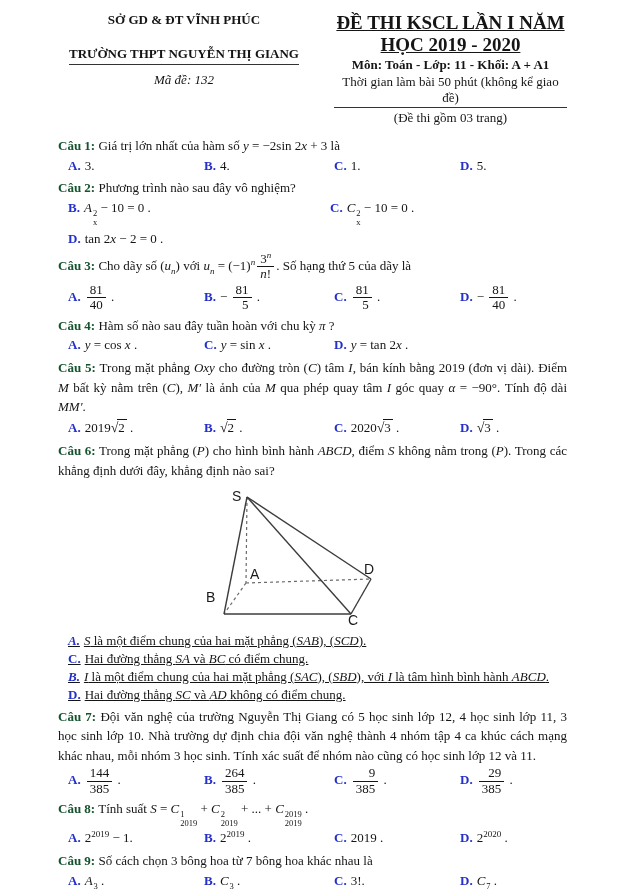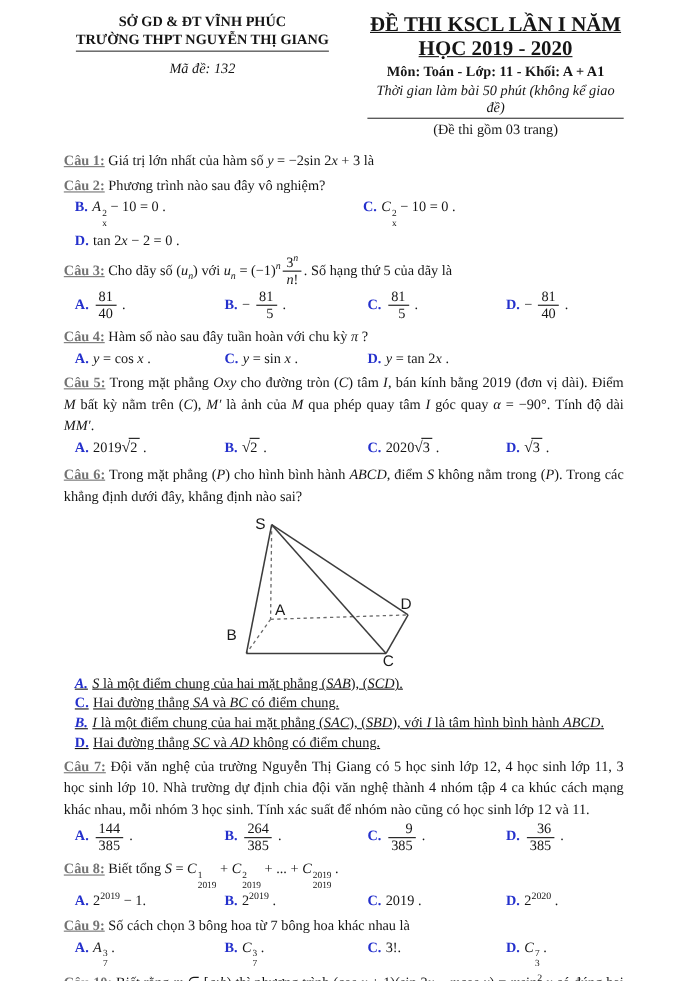--- a/index.html
+++ b/index.html
@@ -9,33 +9,33 @@
     font-size:13px;color:#151515;
     -webkit-font-smoothing:antialiased;
   }
   .page{padding:12px 58px 0 58px;}
 
   
   .header{display:flex;margin-bottom:10px;gap:16px;}
   .h-left{width:252px;text-align:center;flex-shrink:0;}
   .h-right{flex:1;text-align:center;padding-left:8px;}
   .h-left .l1{font-weight:bold;}
-  .h-left .l2{font-weight:bold;}
+  .h-left .l2{font-weight:bold;margin-top:18px;}
   .h-left .l2 span{display:inline-block;border-bottom:1px solid #333;padding-bottom:2px;}
   .h-left .l3{margin-top:7px;font-style:italic;}
   .h-right .l1{font-weight:bold;font-size:19px;text-decoration:underline;}
   .h-right .l2{font-weight:bold;margin-top:1px;}
-  .h-right .l3{font-style:italic;margin-top:1px;}
+  .h-right .l3{margin-top:1px;}
   .h-right .l3 span{display:inline-block;border-bottom:1px solid #333;padding-bottom:1px;}
   .h-right .l4{margin-top:2px;}
 
   
   .question{margin-bottom:3px;}
   .stem{text-align:justify;line-height:1.5;}
-  .qlabel{color:#737373;font-weight:bold;text-decoration:underline;}
+  .qlabel{color:#14532d;font-weight:bold;}
   .olabel{color:#2430cc;font-weight:bold;margin-right:4px;}
   .olabel.it{font-style:italic;}
   .mi{font-style:italic;}
   sup,sub{font-size:9px;line-height:0;}
   sup.mi,sub.mi{font-style:italic;}
 
   .options{line-height:1.45;margin-top:1px;}
   .row4{display:grid;grid-template-columns:136px 130px 126px 1fr;padding-left:10px;}
   .col2{display:grid;grid-template-columns:262px 1fr;padding-left:10px;row-gap:3px;}
   .list .opt{display:block;padding-left:10px;line-height:1.38;text-decoration:underline;}
@@ -77,20 +77,26 @@
       <div class="l1">ĐỀ THI KSCL LẦN I NĂM HỌC 2019 - 2020</div>
       <div class="l2">Môn: Toán - Lớp: 11 - Khối: A + A1</div>
       <div class="l3"><span>Thời gian làm bài 50 phút (không kể giao đề)</span></div>
       <div class="l4">(Đề thi gồm 03 trang)</div>
     </div>
   </div>
 
   <div id="questions">
       <div class="question">
         <div class="stem"><b class="qlabel">Câu 1:</b> <span>Giá trị lớn nhất của hàm số </span><span class="mi">y</span><span> = −2sin 2</span><span class="mi">x</span><span> + 3 là</span></div>
+        <div class="options row4">
+          <span class="opt"><b class="olabel">A.</b><span>3.</span></span>
+          <span class="opt"><b class="olabel">B.</b><span>4.</span></span>
+          <span class="opt"><b class="olabel">C.</b><span>1.</span></span>
+          <span class="opt"><b class="olabel">D.</b><span>5.</span></span>
+        </div>
       </div>
       <div class="question">
         <div class="stem"><b class="qlabel">Câu 2:</b> <span>Phương trình nào sau đây vô nghiệm?</span></div>
         <div class="options col2">
           <span class="opt"><b class="olabel">B.</b><span class="sswrap"><span class="mi">A</span><span class="ss">
                 <span>2</span>
                 <span>x</span>
               </span></span><span> − 10 = 0 .</span></span>
           <span class="opt"><b class="olabel">C.</b><span class="sswrap"><span class="mi">C</span><span class="ss">
                 <span>2</span>
@@ -150,25 +156,25 @@
           <span class="opt"><b class="olabel it">B.</b><span class="mi">I</span><span> là một điểm chung của hai mặt phẳng (</span><span class="mi">SAC</span><span>), (</span><span class="mi">SBD</span><span>), với </span><span class="mi">I</span><span> là tâm hình bình hành </span><span class="mi">ABCD</span><span>.</span></span>
           <span class="opt"><b class="olabel">D.</b><span>Hai đường thẳng </span><span class="mi">SC</span><span> và </span><span class="mi">AD</span><span> không có điểm chung.</span></span>
         </div>
       </div>
       <div class="question">
         <div class="stem"><b class="qlabel">Câu 7:</b> <span>Đội văn nghệ của trường Nguyễn Thị Giang có 5 học sinh lớp 12, 4 học sinh lớp 11, 3 học sinh lớp 10. Nhà trường dự định chia đội văn nghệ thành 4 nhóm tập 4 ca khúc cách mạng khác nhau, mỗi nhóm 3 học sinh. Tính xác suất để nhóm nào cũng có học sinh lớp 12 và 11.</span></div>
         <div class="options row4">
           <span class="opt"><b class="olabel">A.</b><span class="frac"><span class="num"><span>144</span></span><span class="den"><span>385</span></span></span><span> .</span></span>
           <span class="opt"><b class="olabel">B.</b><span class="frac"><span class="num"><span>264</span></span><span class="den"><span>385</span></span></span><span> .</span></span>
           <span class="opt"><b class="olabel">C.</b><span class="frac"><span class="num"><span>9</span></span><span class="den"><span>385</span></span></span><span> .</span></span>
-          <span class="opt"><b class="olabel">D.</b><span class="frac"><span class="num"><span>36</span></span><span class="den"><span>385</span></span></span><span> .</span></span>
-        </div>
-      </div>
-      <div class="question">
-        <div class="stem"><b class="qlabel">Câu 8:</b> <span>Biết tổng </span><span class="mi">S</span><span> = </span><span class="sswrap"><span class="mi">C</span><span class="ss">
+          <span class="opt"><b class="olabel">D.</b><span class="frac"><span class="num"><span>29</span></span><span class="den"><span>385</span></span></span><span> .</span></span>
+        </div>
+      </div>
+      <div class="question">
+        <div class="stem"><b class="qlabel">Câu 8:</b> <span>Tính suất </span><span class="mi">S</span><span> = </span><span class="sswrap"><span class="mi">C</span><span class="ss">
               <span>1</span>
               <span>2019</span>
             </span></span><span> + </span><span class="sswrap"><span class="mi">C</span><span class="ss">
               <span>2</span>
               <span>2019</span>
             </span></span><span> + ... + </span><span class="sswrap"><span class="mi">C</span><span class="ss">
               <span>2019</span>
               <span>2019</span>
             </span></span><span> .</span></div>
         <div class="options row4">

